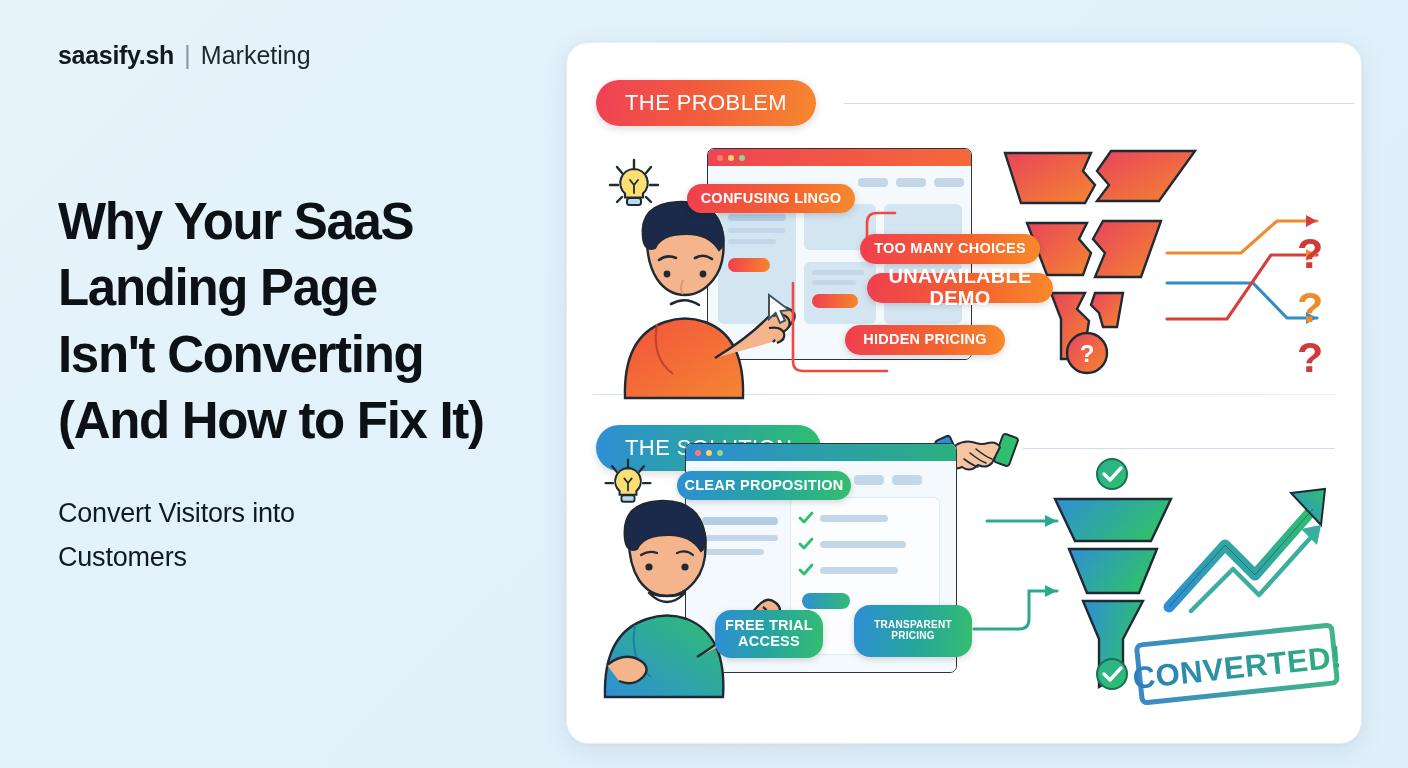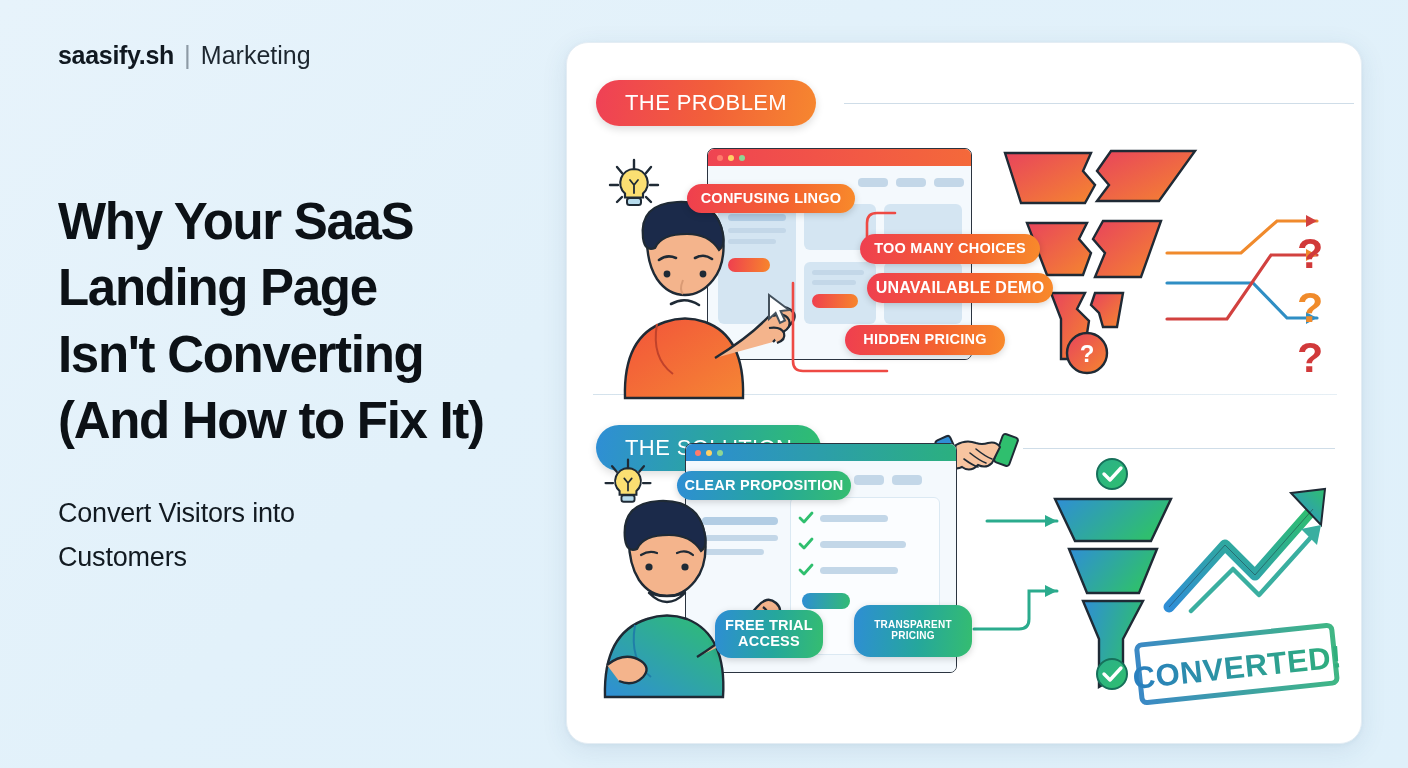--- a/index.html
+++ b/index.html
@@ -188,21 +188,21 @@
       <path d="M2 2 L2 26 L8.6 20 L13 30 L18 27.5 L13.6 18 L22 17z" fill="#fff" stroke="#44515d" stroke-width="2"></path>
     </svg>
 
     <svg class="abs" style="left:0; top:0;" width="796" height="352">
       <path d="M300 205 L300 180 q0-10 10-10 L328 170" fill="none" stroke="#ee4a44" stroke-width="2.6" stroke-linecap="round"></path>
       <path d="M226 240 L226 318 q0 10 10 10 L320 328" fill="none" stroke="#ee4a44" stroke-width="2.6" stroke-linecap="round"></path>
     </svg>
 
     <div class="chip chip-red" style="left:120px; top:141px; width:168px; height:29px; font-size:14.5px;">CONFUSING LINGO</div>
     <div class="chip chip-red" style="left:293px; top:155px; width:180px; height:30px; font-size:14.5px;margin-top:36px;">TOO MANY CHOICES</div>
-    <div class="chip chip-red" style="left:300px; top:230px; width:186px; height:30px; font-size:16px;">UNAVAILABLE DEMO</div>
+    <div class="chip chip-red" style="left:300px; top:230px; width:186px; height:30px; font-size:20px;">UNAVAILABLE DEMO</div>
     <div class="chip chip-red" style="left:278px; top:282px; width:160px; height:30px; font-size:14.5px;">HIDDEN PRICING</div>
 
     <svg class="abs" style="left:432px; top:98px;" width="200" height="230" viewBox="0 0 200 230">
       <defs>
         <linearGradient id="brokeG" x1="0" y1="0" x2="1" y2="1">
           <stop offset="0%" stop-color="#e8445c"></stop>
             <stop offset="100%" stop-color="#f5862f"></stop>
         </linearGradient>
       </defs>
       <g stroke="#1f2a35" stroke-width="2.4" fill="url(#brokeG)">

